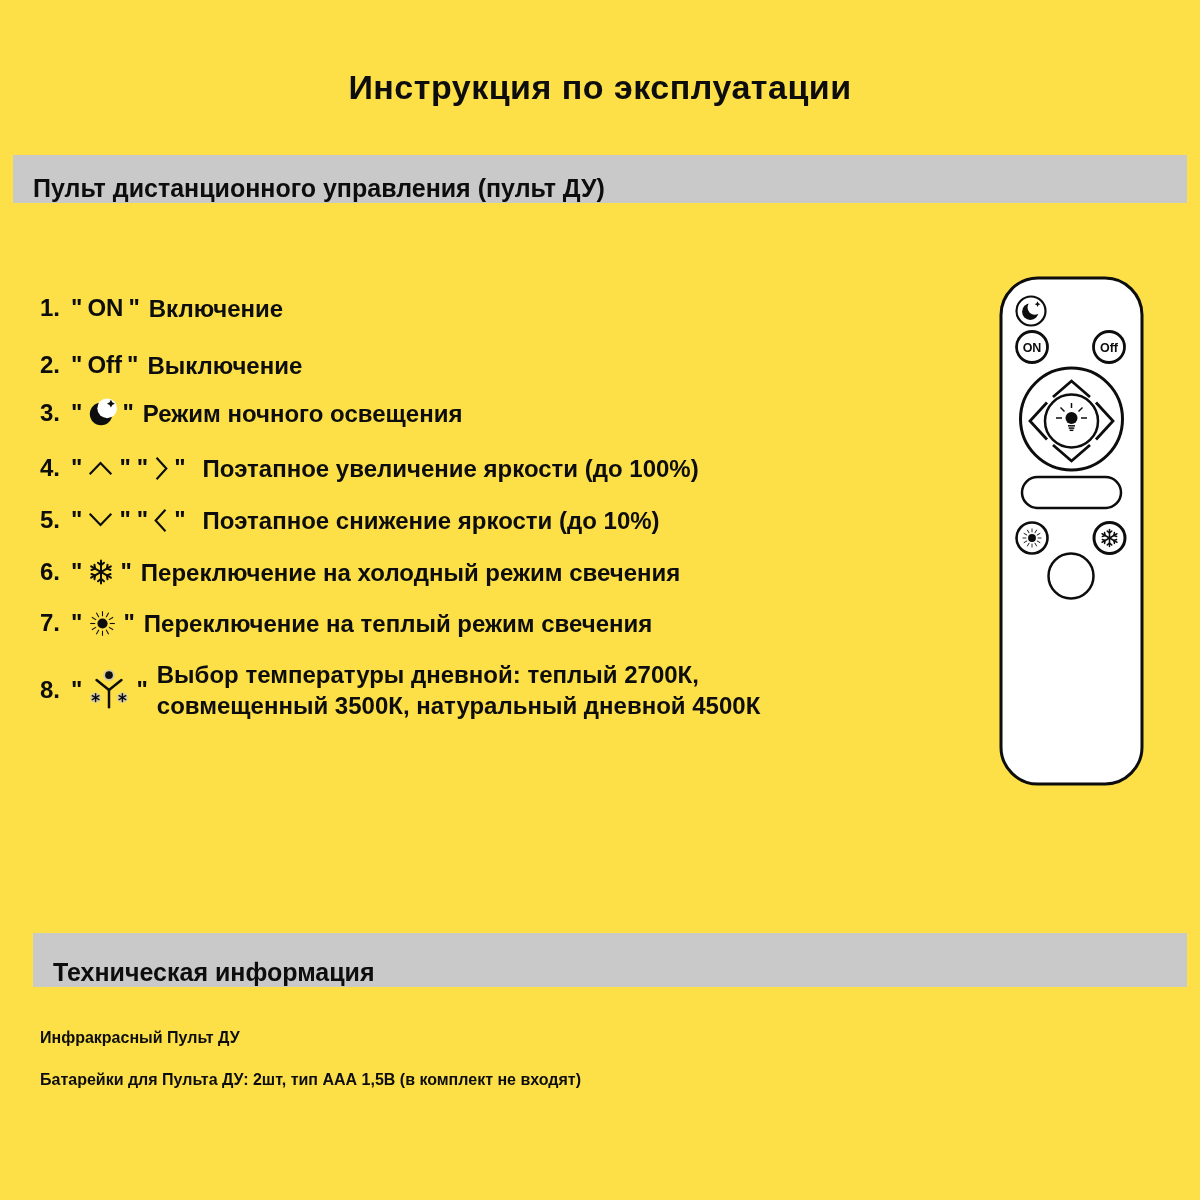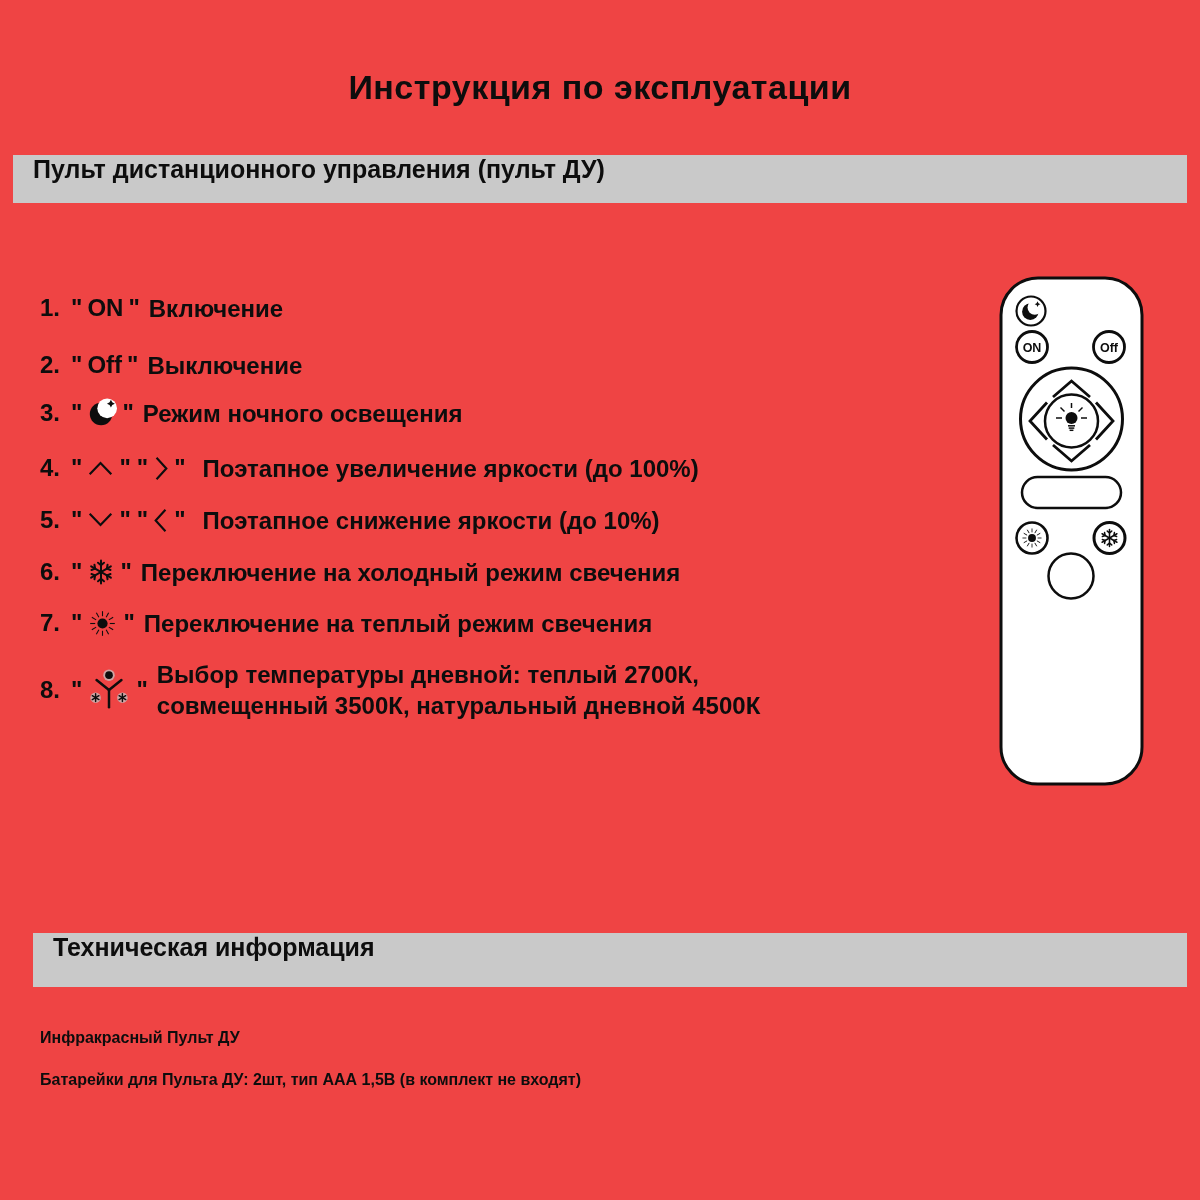--- a/index.html
+++ b/index.html
@@ -1,21 +1,21 @@
 <!DOCTYPE html>
 <html><head>
 <meta charset="utf-8">
 <style>
   html,body{margin:0;padding:0;background:#fff;}
-  .page{position:relative;width:1200px;height:1200px;background:#ef4444;overflow:hidden;
+  .page{position:relative;width:1200px;height:1200px;background:#fde047;overflow:hidden;
         font-family:"Liberation Sans","DejaVu Sans",sans-serif;color:#0d0d0d;}
   .page-title{position:absolute;top:68px;left:0;width:100%;text-align:center;
         font-size:34px;font-weight:bold;letter-spacing:0.5px;}
   .section-bar{position:absolute;left:13px;right:13px;background:#c9c9c9;
-        display:flex;align-items:flex-start;padding-left:20px;box-sizing:border-box;
+        display:flex;align-items:flex-end;padding-left:20px;box-sizing:border-box;
         font-size:25px;font-weight:bold;}
   .bar-remote{top:155px;height:48px;}
   .bar-tech{top:933px;height:54px;margin-left:20px;}
   .ilist{position:absolute;left:40px;top:0;width:920px;}
   .li-row{position:absolute;left:0;height:52px;display:flex;align-items:center;
         font-size:24px;font-weight:bold;white-space:nowrap;}
   .li-row:nth-child(1){top:282px}
   .li-row:nth-child(2){top:339px}
   .li-row:nth-child(3){top:387px}
   .li-row:nth-child(4){top:442px}

